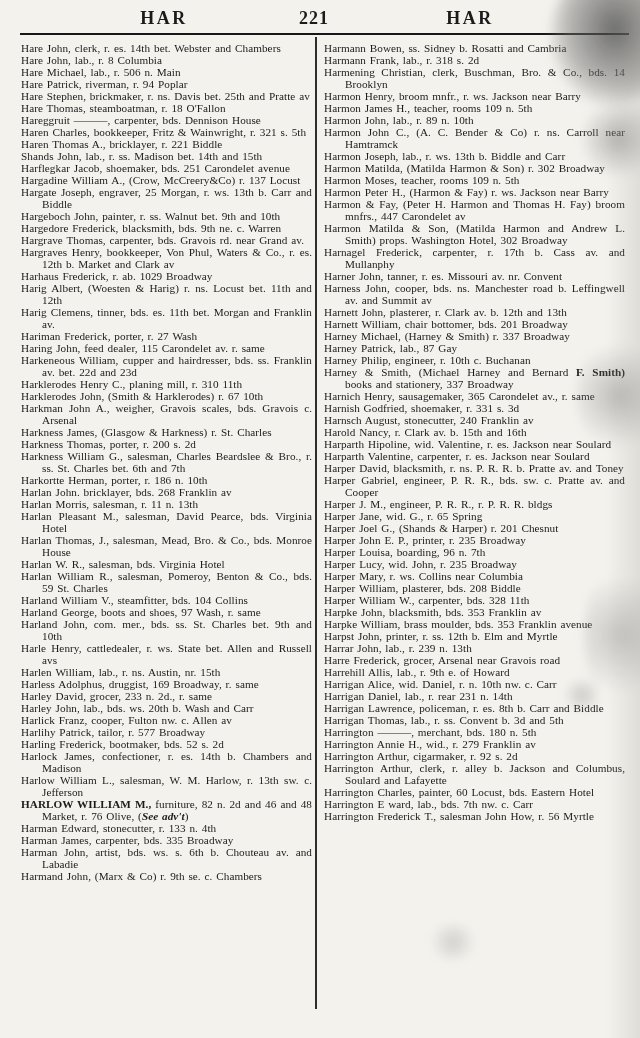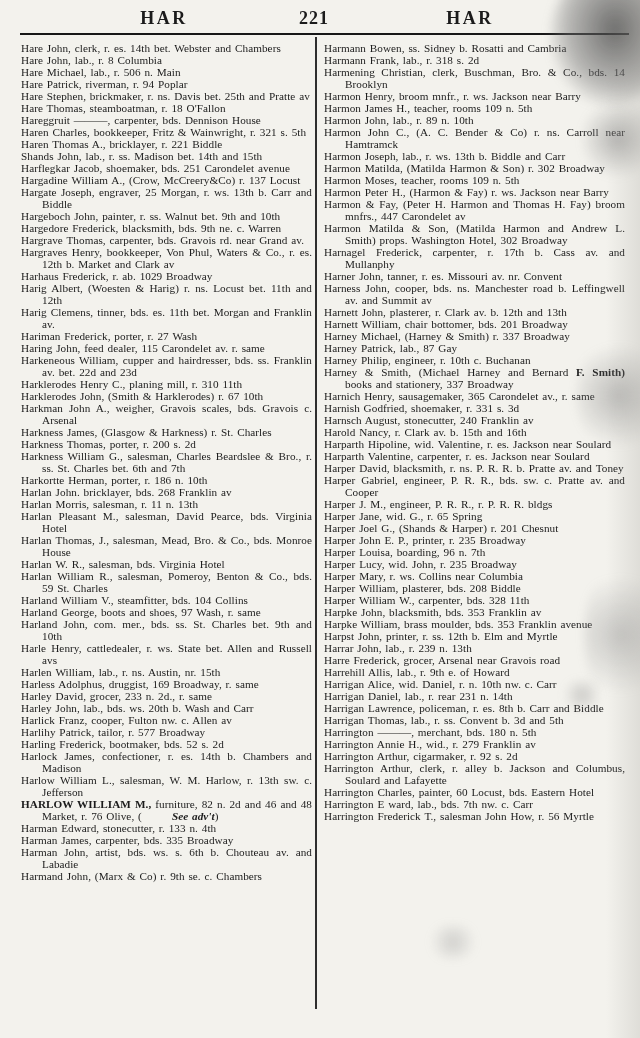--- a/index.html
+++ b/index.html
@@ -36,21 +36,21 @@
     margin:0;
     font-size:11.2px;
     line-height:12px;
     text-align:justify;
     padding-left:21px;
     text-indent:-21px;
     letter-spacing:0.05px;
     word-spacing:1px;
   }
   .entry .b{font-weight:bold;}
-  .entry .bi{font-weight:bold;font-style:italic;margin-left:30px;}
+  .entry .bi{font-weight:bold;font-style:italic;}
   
   .smudge{position:absolute;pointer-events:none;filter:blur(4px);border-radius:50%;}
   #smudge-corner{
     top:-34px;right:-30px;width:120px;height:140px;filter:blur(5px);
     background:radial-gradient(ellipse at 55% 45%, rgba(75,75,75,.8), rgba(115,115,115,.45) 52%, rgba(150,150,150,0) 76%);
   }
   #smudge-2{top:96px;right:-14px;width:72px;height:86px;
     background:radial-gradient(circle, rgba(120,120,120,.5), rgba(140,140,140,0) 70%);}
   #smudge-3{top:336px;right:-22px;width:86px;height:120px;
     background:radial-gradient(circle, rgba(125,125,125,.45), rgba(140,140,140,0) 70%);}

